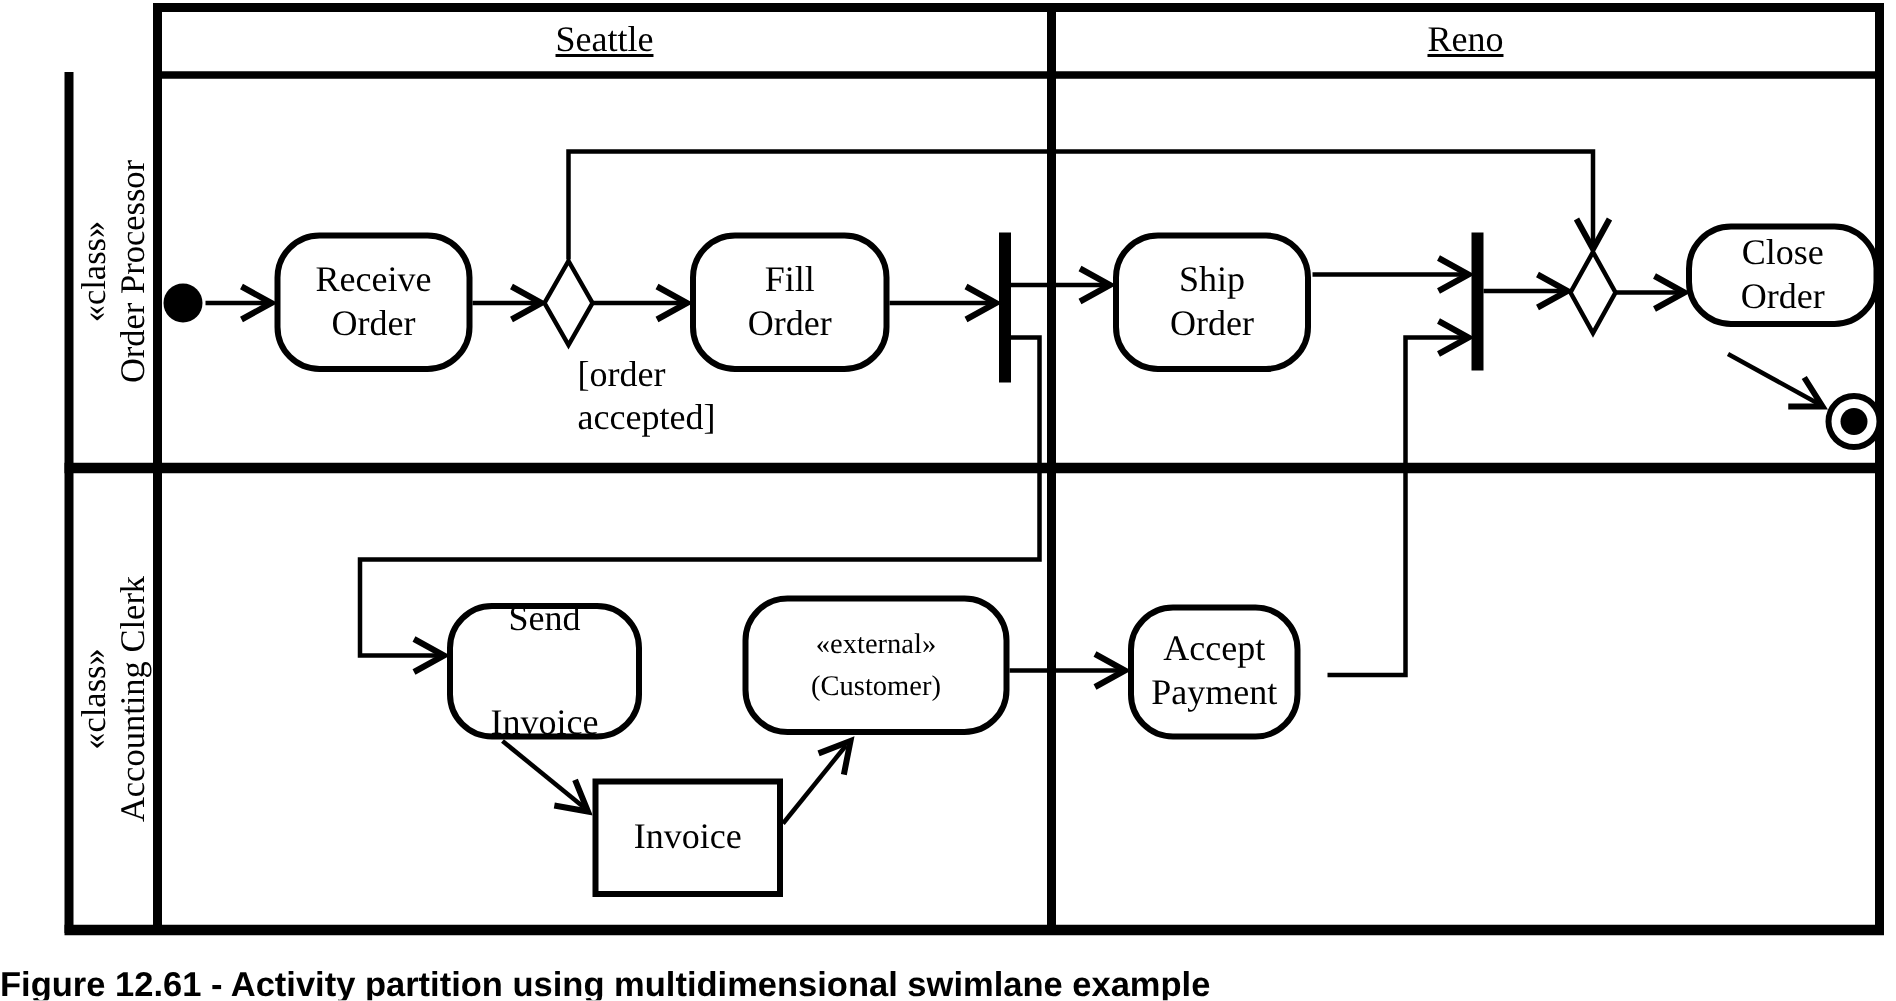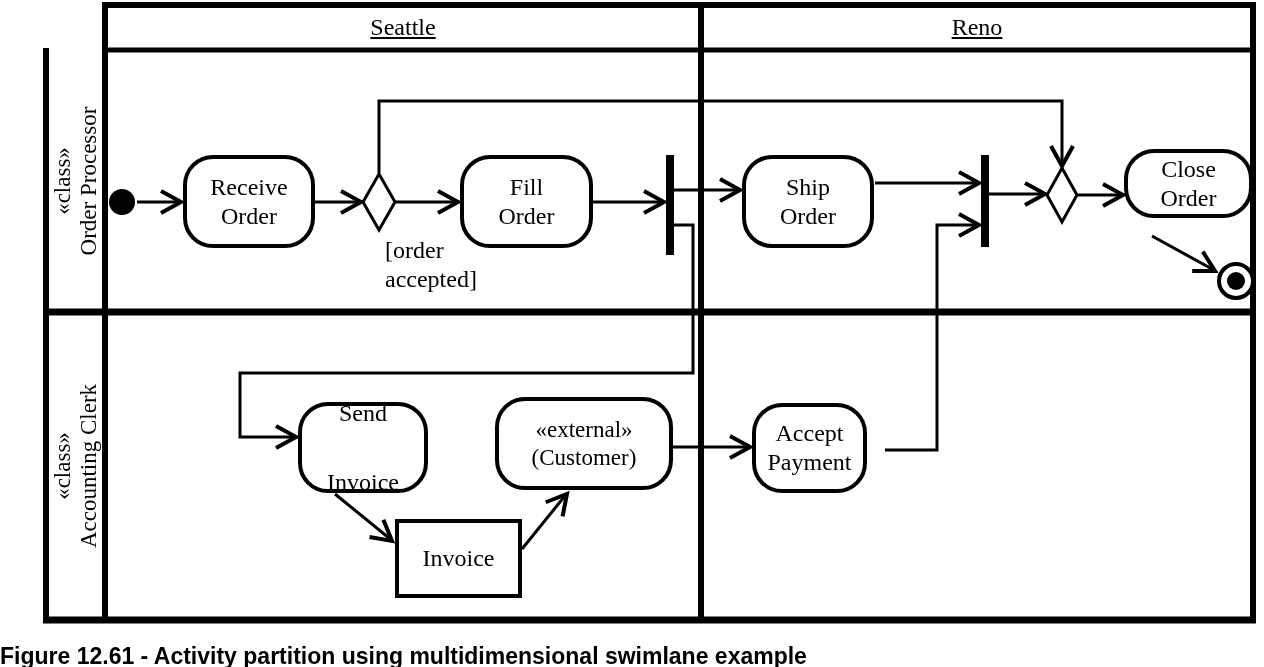--- a/index.html
+++ b/index.html
@@ -13,21 +13,21 @@
     border:4px solid #000;border-radius:30px;
     display:flex;flex-direction:column;align-items:center;justify-content:center;
     font-size:24px;line-height:29px;text-align:center;z-index:2;
   }
   .object{
     position:absolute;box-sizing:border-box;background:#fff;
     border:4px solid #000;border-radius:0;
     display:flex;align-items:center;justify-content:center;
     font-size:24px;z-index:2;
   }
-  .action.small-text{font-size:23px;line-height:28px;}
+  .action.small-text{font-size:19px;line-height:28px;}
   .header-label{
     position:absolute;display:flex;align-items:center;justify-content:center;
     font-size:24px;z-index:2;
   }
   .header-label span{text-decoration:underline;}
   .vcell{position:absolute;z-index:2;}
   .vlabel{
     position:absolute;left:50%;top:50%;
     transform:translate(-50%,-50%) rotate(-90deg);
     text-align:center;white-space:nowrap;

